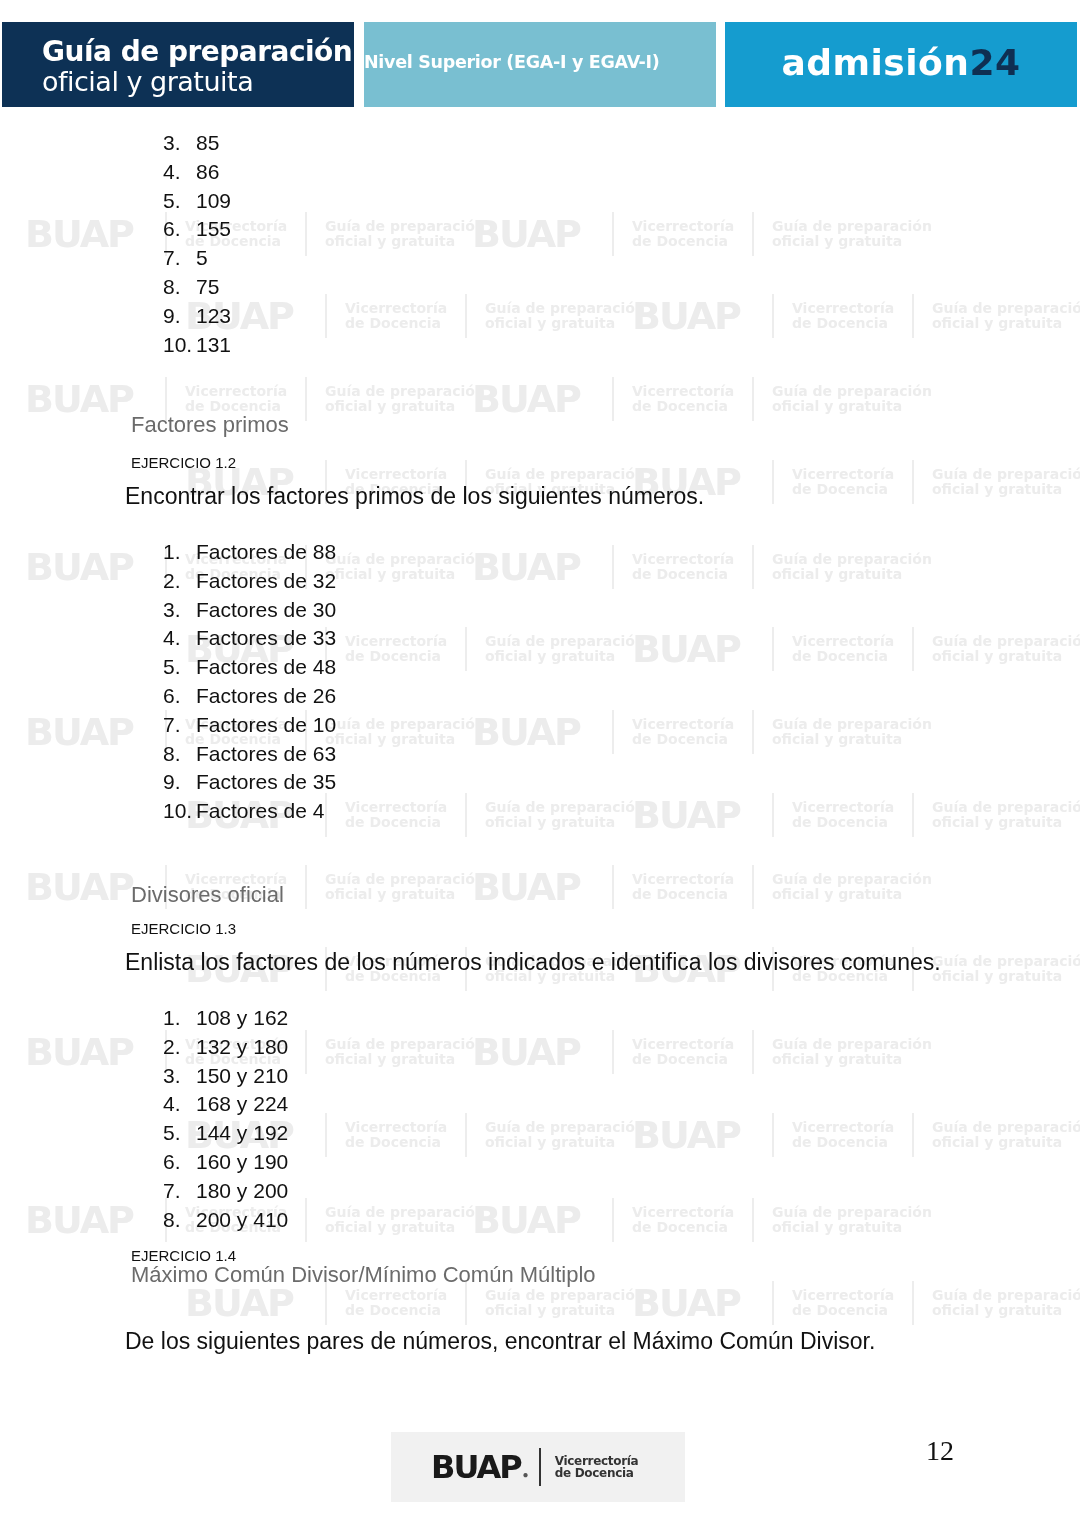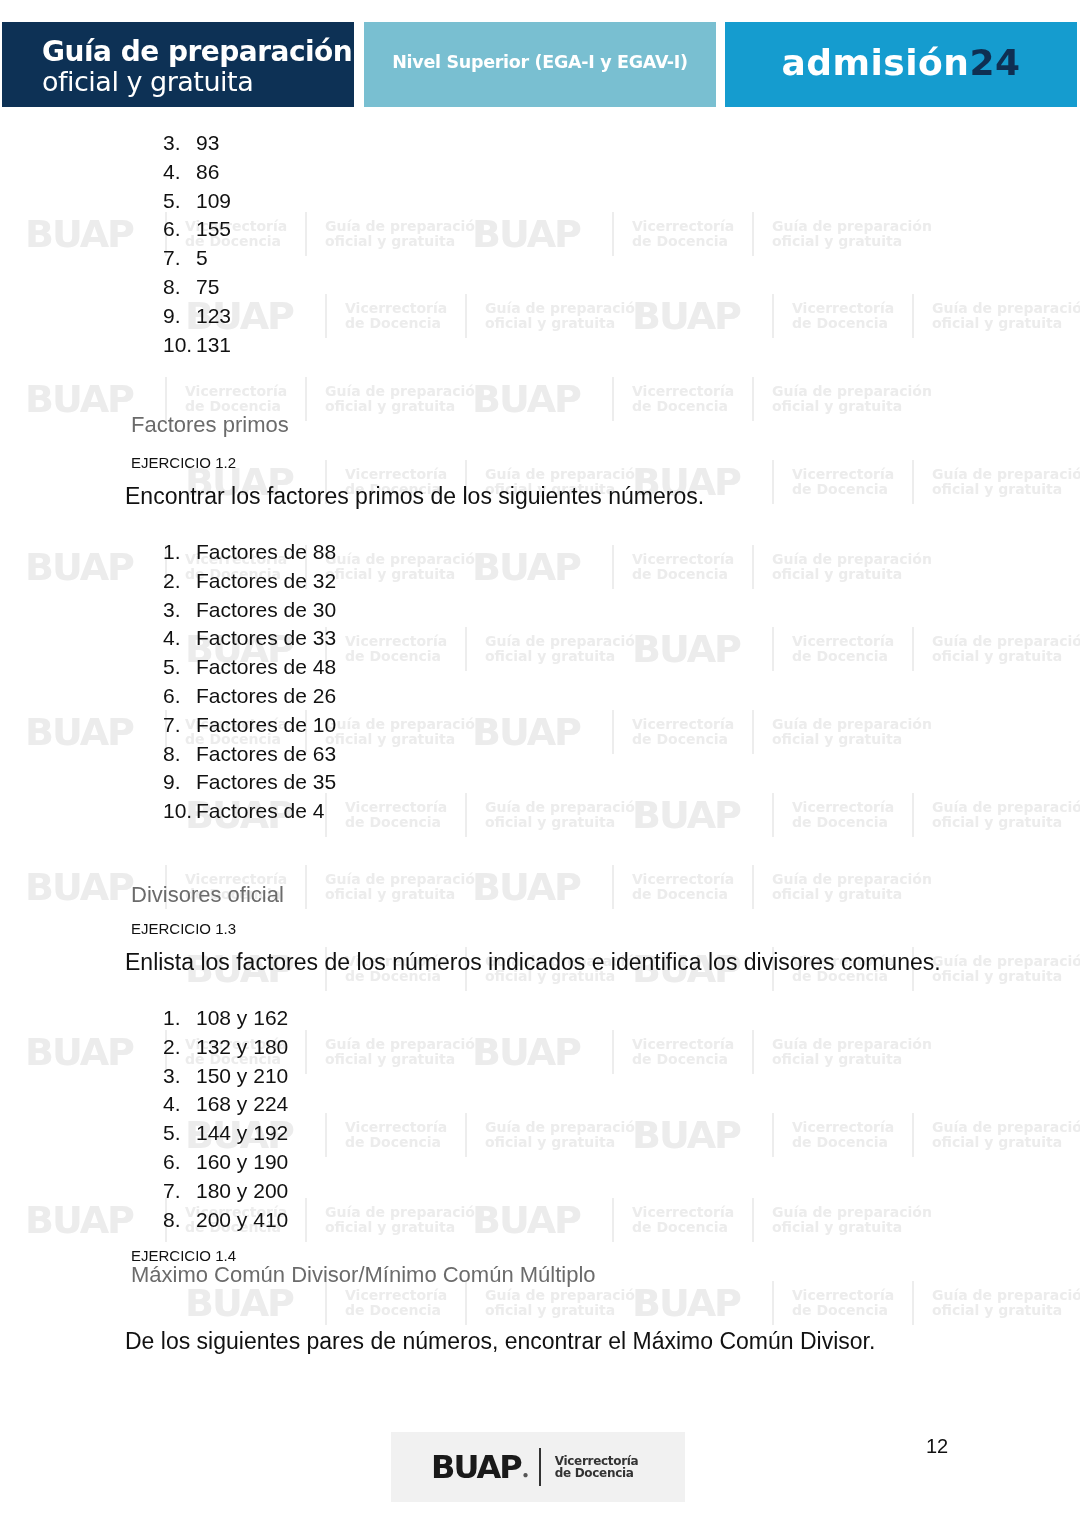--- a/index.html
+++ b/index.html
@@ -9,21 +9,21 @@
     font-family: "Liberation Sans", sans-serif;
     color: #111111;
   }
   
   .banner { position: absolute; top: 22px; height: 85px; }
   .banner-guia { left: 2px; width: 352px; background: #0d3155; color: #fff; }
   .banner-nivel { left: 364px; width: 352px; background: #79bfd1; color: #fff; }
   .banner-adm { left: 725px; width: 352px; background: #159ccf; color: #fff; }
   .guia-l1 { position: absolute; left: 40px; top: 14px; font-family: "DejaVu Sans", sans-serif; font-weight: bold; font-size: 28px; letter-spacing: -0.5px; line-height: 32px; }
   .guia-l2 { position: absolute; left: 40px; top: 44px; font-family: "DejaVu Sans", sans-serif; font-size: 27px; letter-spacing: -0.5px; line-height: 32px; }
-  .nivel-text { position: absolute; left: 0; right: 0; top: 30px; text-align: center; font-family: "DejaVu Sans", sans-serif; font-weight: bold; font-size: 17.5px; letter-spacing: -0.3px; }
+  .nivel-text { position: absolute; left: 0; right: 0; top: 30px; font-family: "DejaVu Sans", sans-serif; font-weight: bold; font-size: 17.5px; letter-spacing: -0.3px; }
   .adm-text { position: absolute; left: 0; right: 0; top: 20px; text-align: center; font-family: "DejaVu Sans", sans-serif; font-weight: bold; font-size: 36px; letter-spacing: 0.5px; }
   .adm-num { color: #0f2f52; }
 
   
   .wm-layer { position: absolute; left: 0; top: 0; width: 1080px; height: 1525px; pointer-events: none; }
   .wm { position: absolute; height: 46px; display: flex; align-items: center; color: #ececec; white-space: nowrap; }
   .wm-buap { font-family: "DejaVu Sans", sans-serif; font-weight: bold; font-size: 38px; letter-spacing: -2px; width: 122px; }
   .wm-sep { width: 2px; height: 44px; background: #ededed; margin: 0 18px 0 18px; }
   .wm-small { font-family: "DejaVu Sans", sans-serif; font-size: 14px; line-height: 15px; font-weight: bold; width: 102px; }
   .wm-small.wide { width: 150px; }
@@ -36,21 +36,21 @@
   .section-title { position: absolute; left: 131px; font-size: 22px; color: #6b6b6b; }
   .ex-label { position: absolute; left: 131px; font-size: 15px; }
   .ex-desc { position: absolute; left: 125px; font-size: 23px; }
 
   
   .footer-logo { position: absolute; left: 391px; top: 1432px; width: 294px; height: 70px; background: #f1f1f1; display: flex; align-items: center; }
   .footer-buap { margin-left: 40px; font-family: "DejaVu Sans", sans-serif; font-weight: bold; font-size: 32px; letter-spacing: -2px; color: #1a1a1a; }
   .footer-dot { font-size: 10px; color: #555; margin-left: 2px; align-self: flex-end; margin-bottom: 22px; }
   .footer-sep { width: 2px; height: 38px; background: #333; margin: 0 14px 0 10px; }
   .footer-vice { font-family: "DejaVu Sans", sans-serif; font-size: 12px; line-height: 12px; font-weight: bold; color: #333; letter-spacing: -0.3px; }
-  .page-number { position: absolute; left: 926px; top: 1435px; font-size: 20px; }
+  .page-number { position: absolute; left: 926px; top: 1435px; font-size: 28px; font-family: Liberation Serif, serif; }
 </style>
 </head>
 <body>
 
 <div class="banner banner-guia">
   <div class="guia-l1">Guía de preparación</div>
   <div class="guia-l2">oficial y gratuita</div>
 </div>
 <div class="banner banner-nivel">
   <div class="nivel-text">Nivel Superior (EGA-I y EGAV-I)</div>
@@ -270,21 +270,21 @@
       <span class="wm-sep"></span>
       <span class="wm-small wide"><span>Guía de preparación</span><br><span>oficial y gratuita</span></span>
     </div>
 </div>
 
 <div class="content">
 
   <div class="ol" style="top:129px">
     <div class="li">
         <span class="num">3.</span>
-        <span>93</span>
+        <span>85</span>
       </div>
     <div class="li">
         <span class="num">4.</span>
         <span>86</span>
       </div>
     <div class="li">
         <span class="num">5.</span>
         <span>109</span>
       </div>
     <div class="li">

